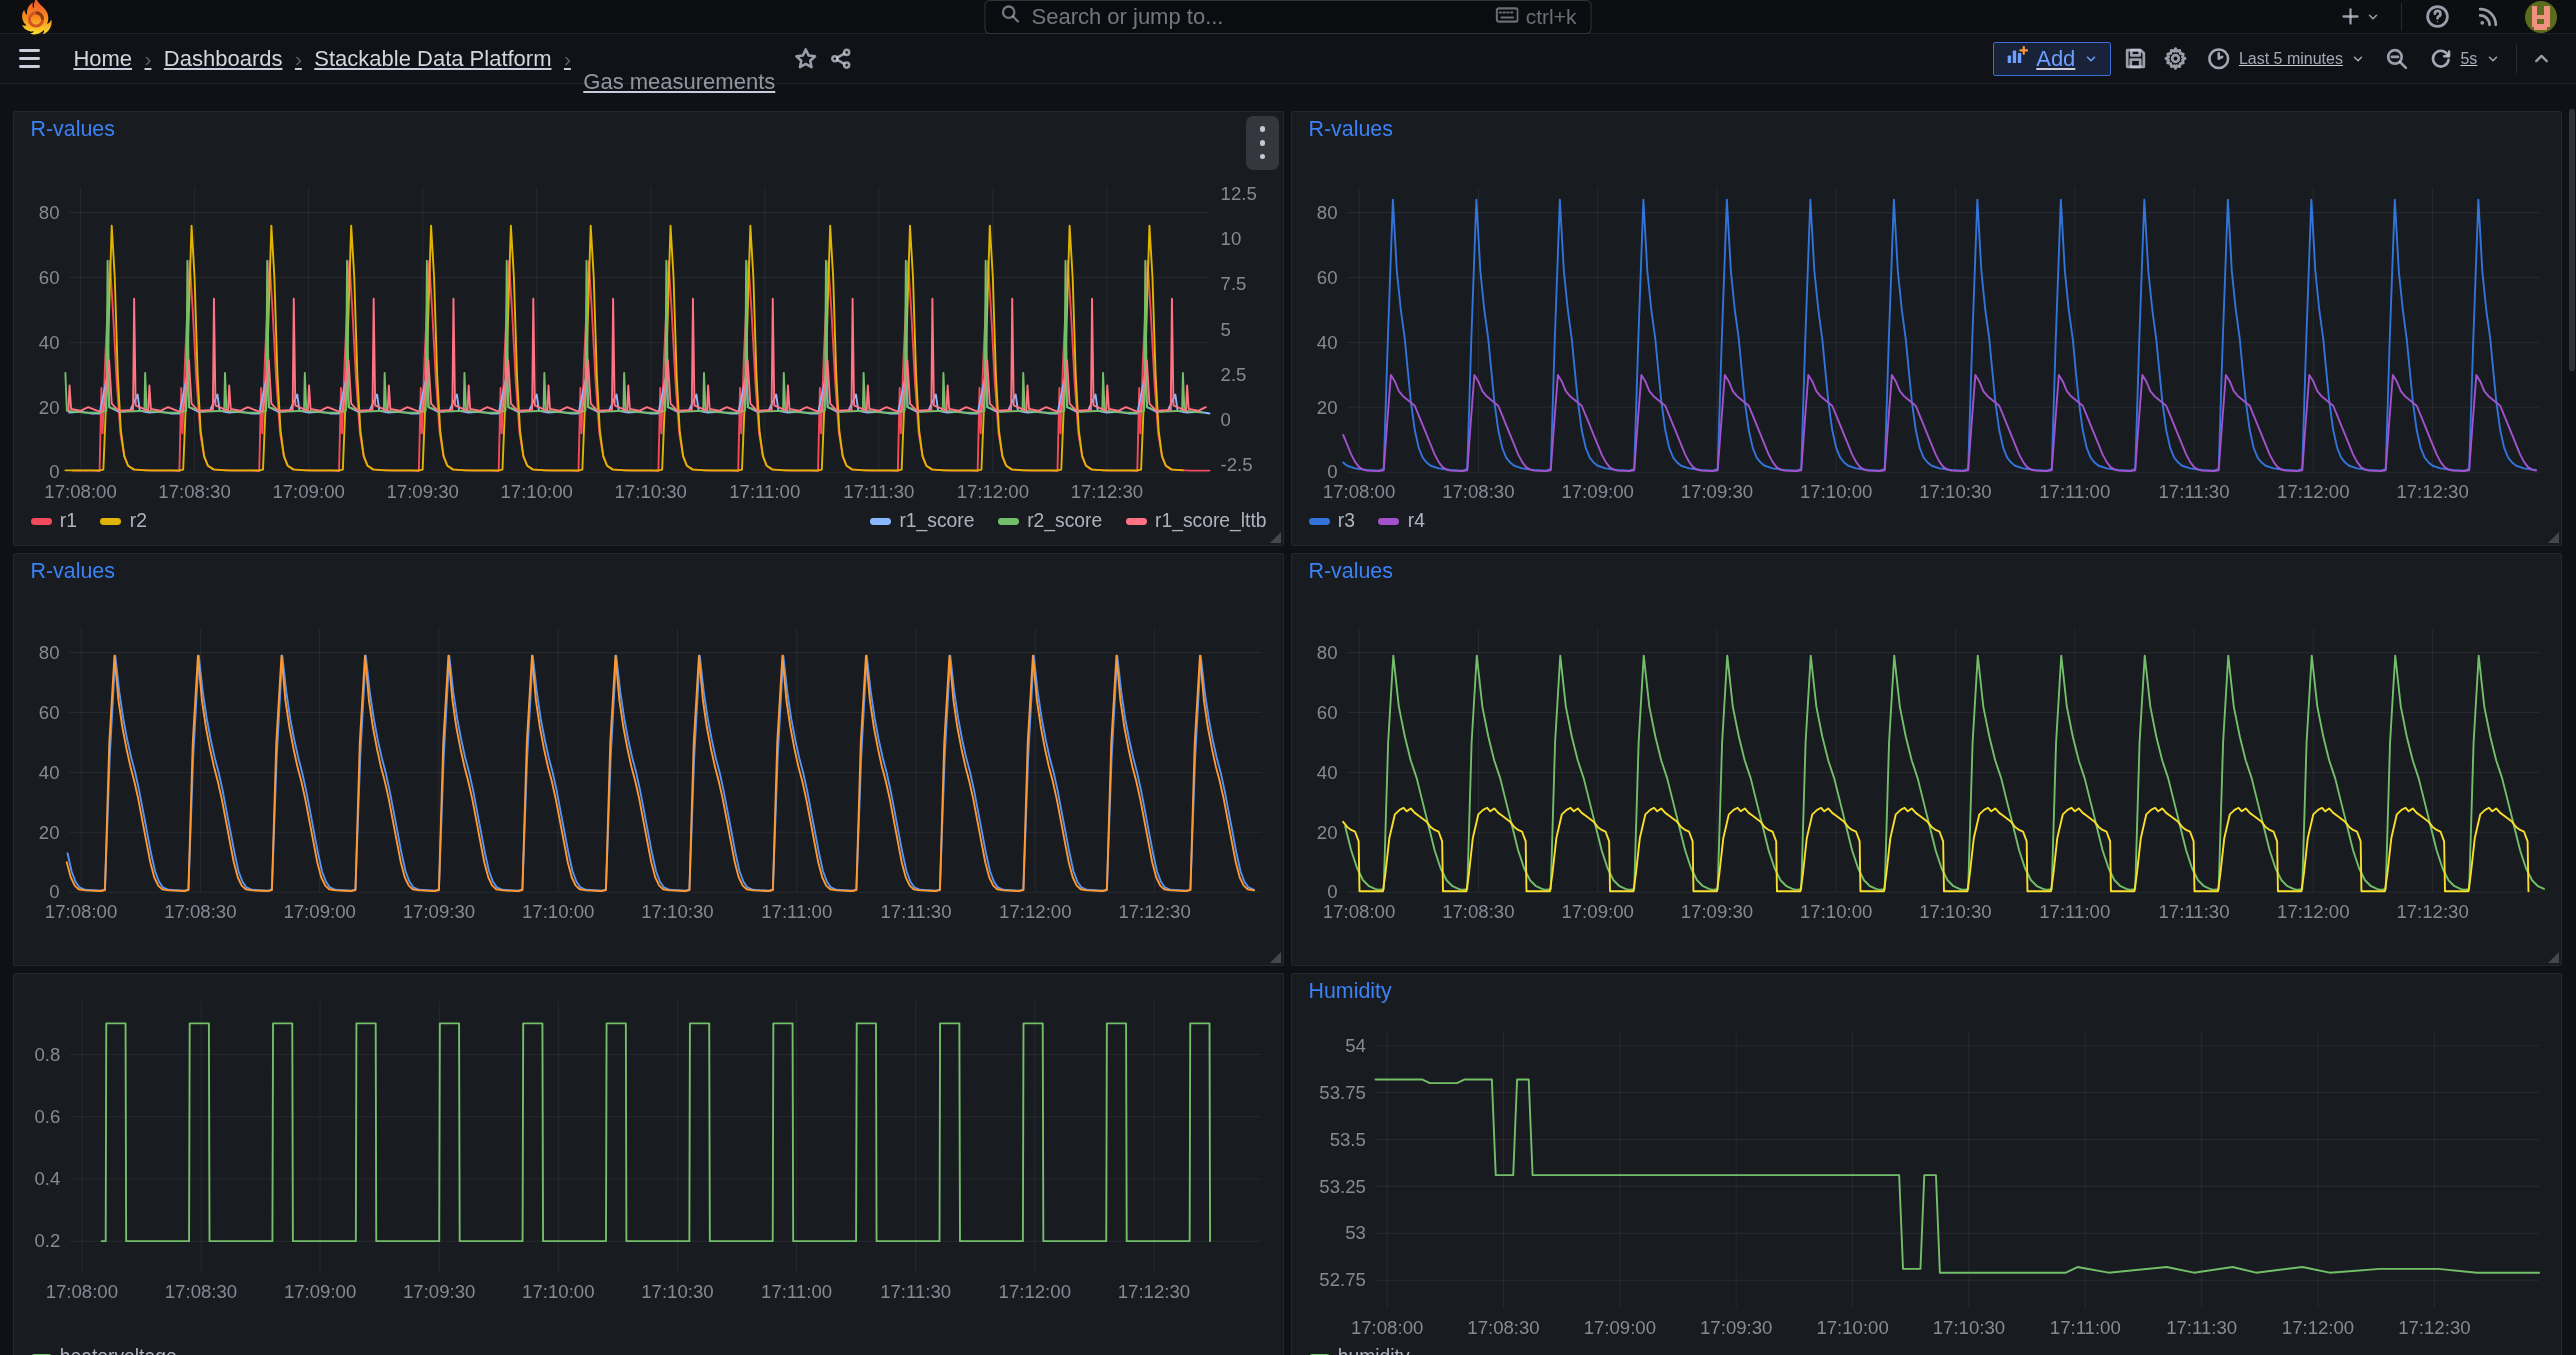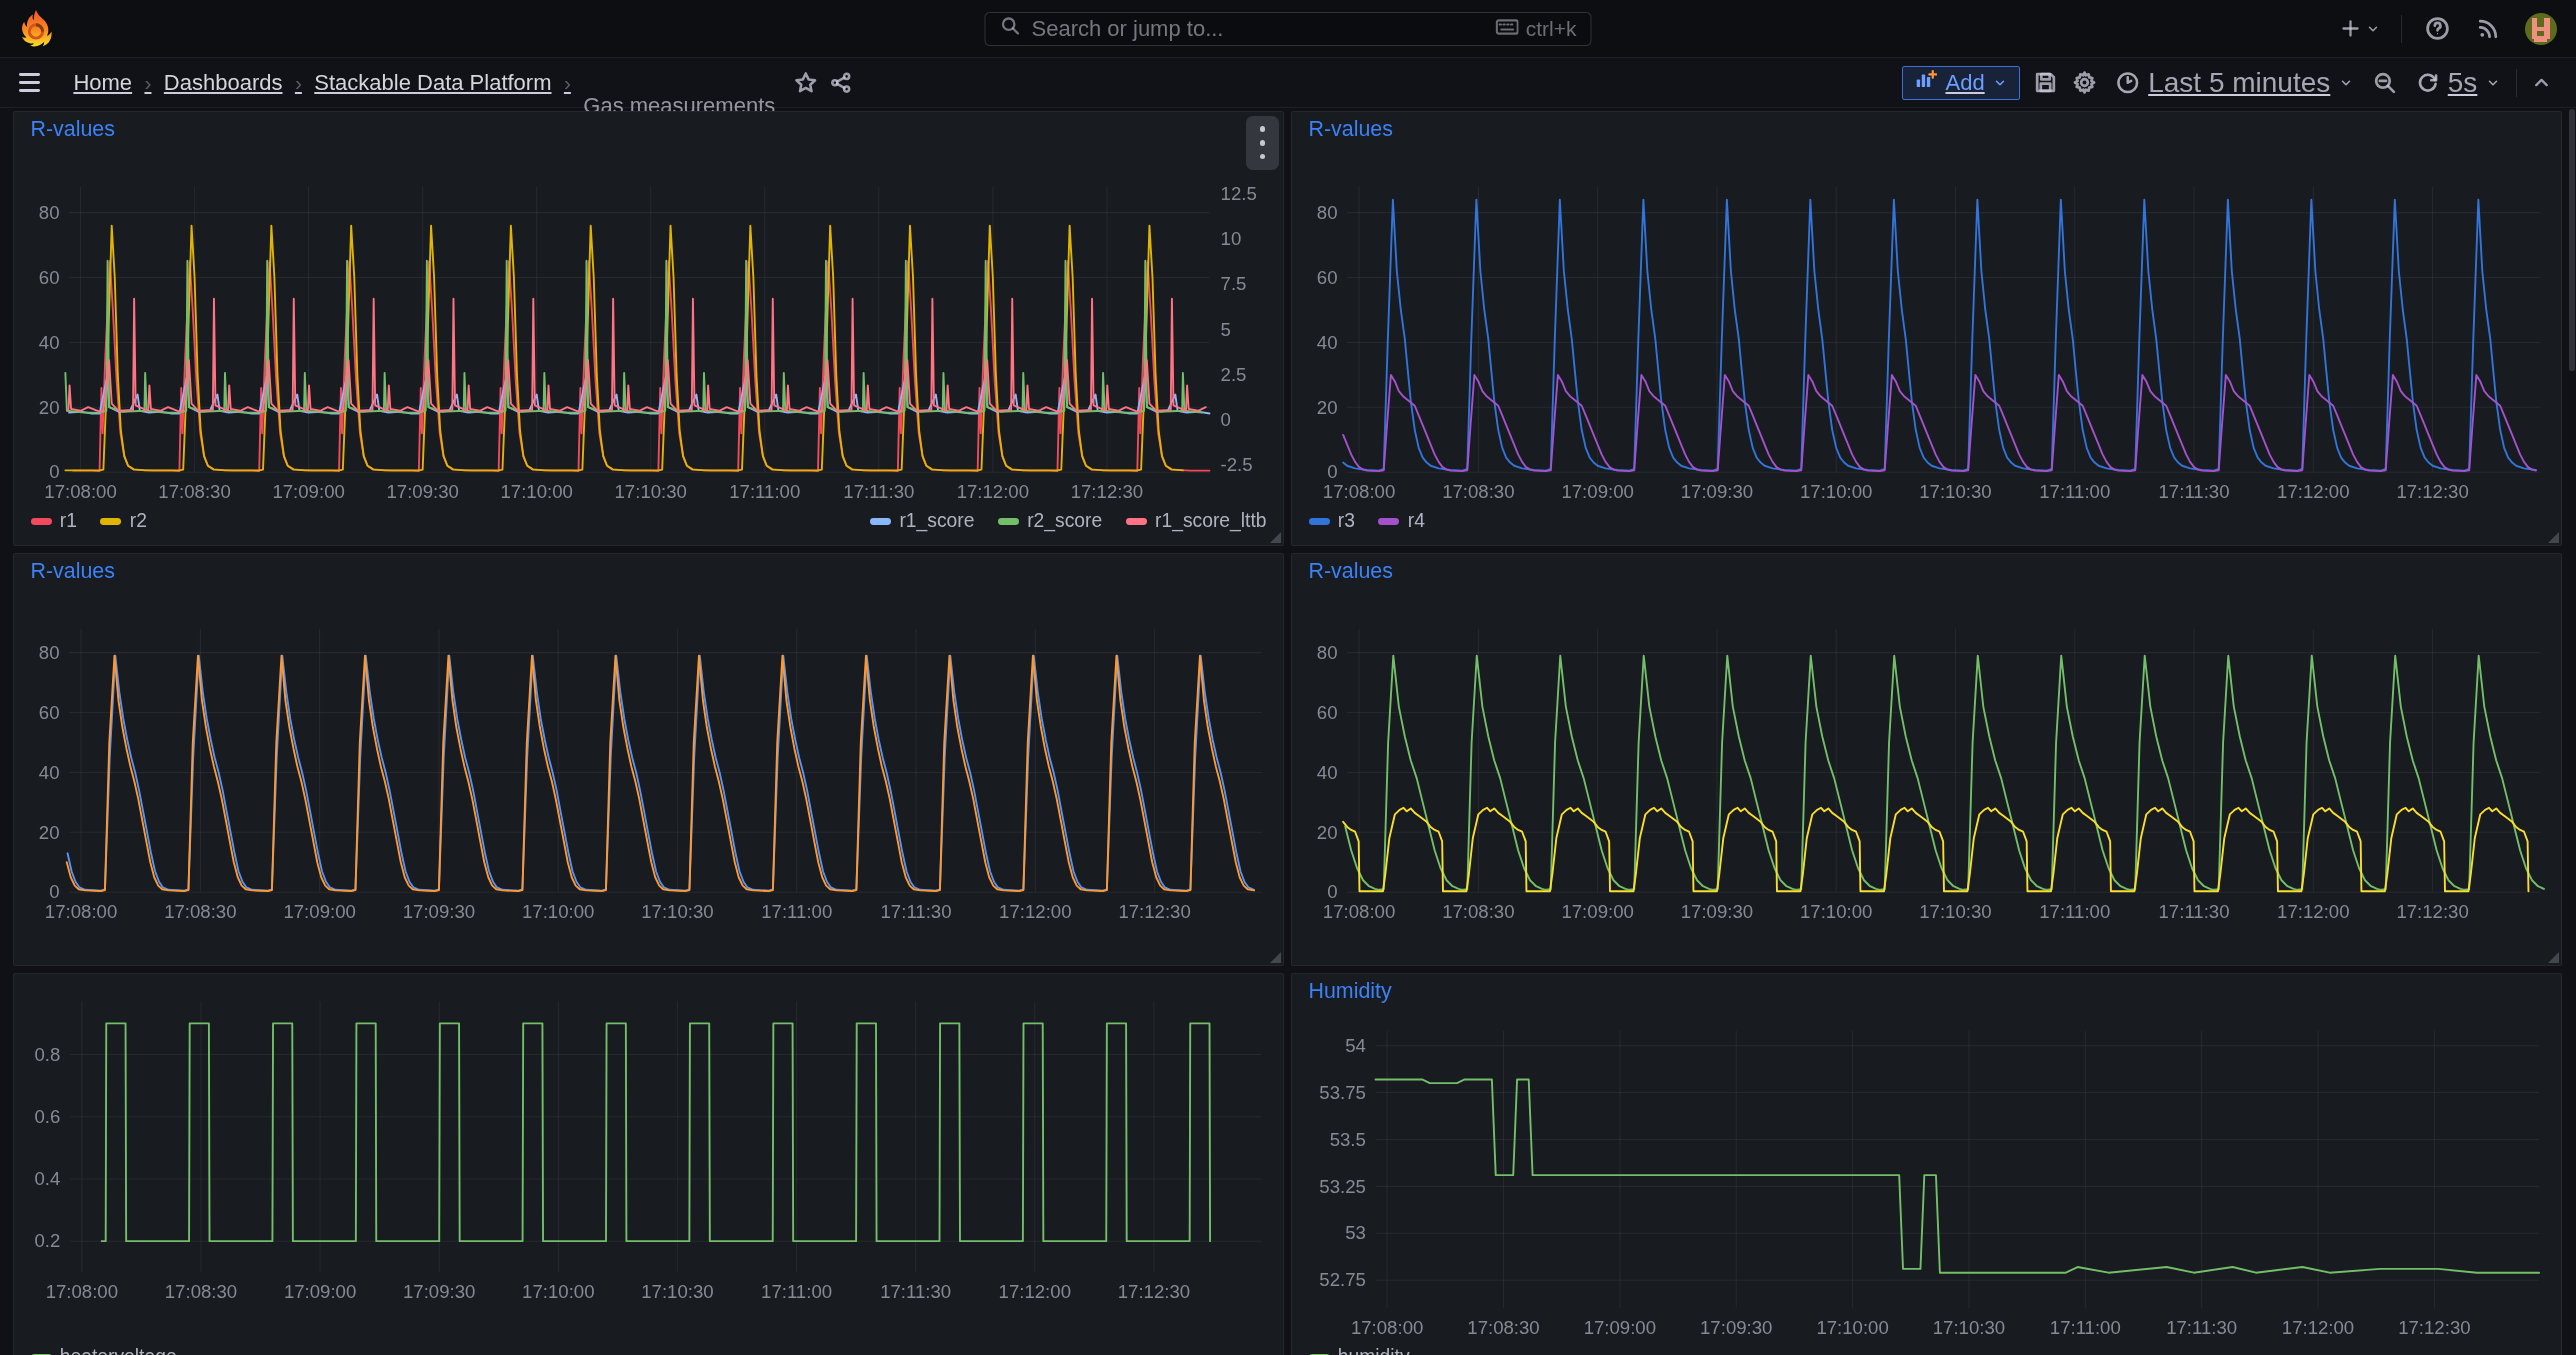--- a/index.html
+++ b/index.html
@@ -4,21 +4,21 @@
 <style>
   * { margin:0; padding:0; box-sizing:border-box; }
   html,body { background:#0f1116; }
   body {
     width:2576px; height:1356px; overflow:hidden; position:relative;
     font-family:"Liberation Sans","DejaVu Sans",sans-serif;
     color:#ccccdc; font-size:21px;
   }
   
   .topbar {
-    height:58px; background:#0d0e12; display:flex; align-items:center;
+    height:34px; background:#0d0e12; display:flex; align-items:center;
     padding:0 19.3px; border-bottom:0.7px solid rgba(204,204,220,0.10);
     position:relative; z-index:5;
   }
   .logo { width:36px; height:39px; display:flex; align-items:center; }
   .search-wrap { position:absolute; left:50%; top:50%; transform:translate(-50%,-50%); }
   .searchbox {
     width:607px; height:34px; background:#0b0c0f;
     border:0.7px solid rgba(204,204,220,0.20); border-radius:5.5px;
     display:flex; align-items:center; padding:0 14px; gap:11px;
     color:rgba(204,204,220,0.55); font-size:22px;
@@ -43,21 +43,21 @@
   .crumb.current { color:rgba(204,204,220,0.70); cursor:default;margin-top:46px; }
   .crumb-sep { color:rgba(204,204,220,0.40); font-size:21px; }
   .bc-icons { display:flex; align-items:center; gap:5.5px; margin-left:9.7px; }
   .tb-right { margin-left:auto; display:flex; align-items:center; gap:9.7px; }
   .add-btn {
     display:flex; align-items:center; gap:8.3px; height:34px; padding:0 12.4px;
     background:rgba(61,113,217,0.18); border:0.7px solid #3d71d9; border-radius:2.1px;
     color:#6e9fff; font-size:22px; cursor:pointer;text-align:center;
   }
   .tb-btn { display:flex; align-items:center; gap:8.3px; height:34px; padding:0 7px;
-    background:none; border:none; color:rgba(204,204,220,0.80); font-size:28px; cursor:pointer; white-space:nowrap; }
+    background:none; border:none; color:rgba(204,204,220,0.80); font-size:16px; cursor:pointer; white-space:nowrap; }
   
   .dash {
     position:absolute; top:101px; bottom:0; left:0; right:0;
     padding:9.7px 13px; overflow:hidden;
     display:grid; grid-template-columns:1271px 1271px; grid-template-rows:435px 413px 409px;
     gap:7px;
   }
   .panel {
     background:#181b20; border:0.7px solid rgba(204,204,220,0.07); border-radius:2.1px;
     display:flex; flex-direction:column; padding:0 11px 5.5px; position:relative;

